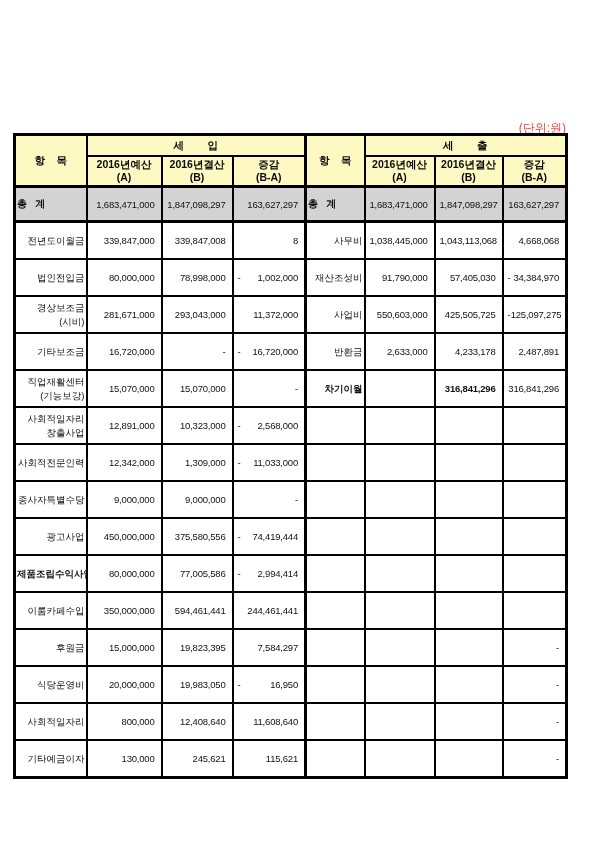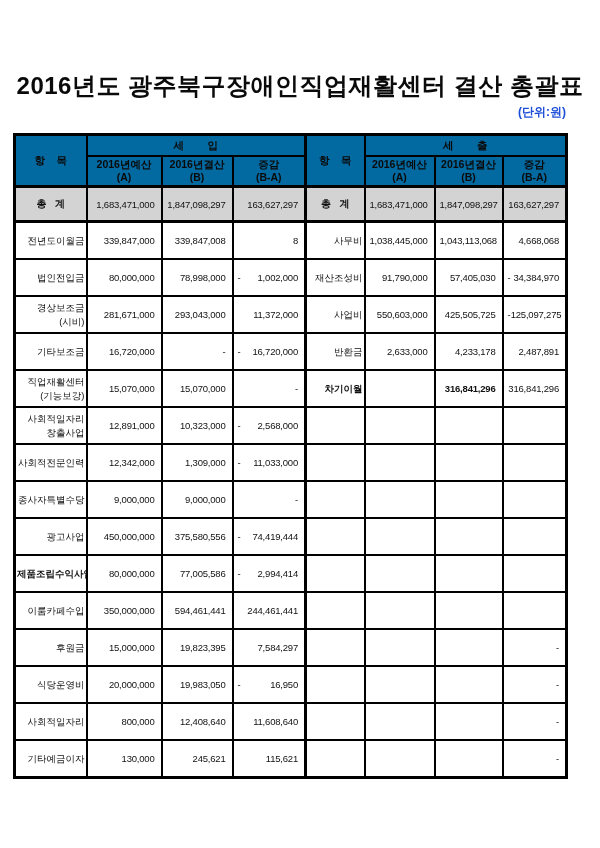--- a/index.html
+++ b/index.html
@@ -9,64 +9,63 @@
     color:#111;
   }
   .page { position:relative; width:600px; height:848px; overflow:hidden; }
 
   .doc-title {
     margin:0; padding-top:70px;
     text-align:center; font-size:24px; font-weight:bold;
     letter-spacing:0.5px; color:#0a0a0a;
   }
   .unit-note {
-    position:absolute; top:104px; right:34px;
-    font-size:12px; font-weight:bold; color:#1d4ed8;
+    position:absolute; top:120px; right:34px;
+    font-size:12px; font-weight:normal; color:#ef4444;
   }
 
   table.settle {
     position:absolute; left:13px; top:133px;
     width:552px; border-collapse:collapse; table-layout:fixed;
     border:3px solid #000;
   }
   .settle th, .settle td { border:2px solid #000; overflow:hidden; }
 
   thead th {
-    background:#0369a1; font-weight:bold; font-size:10.5px;
+    background:#fef9c3; font-weight:bold; font-size:10.5px;
     padding:1px 1px; line-height:1.25; color:#0a0a0a;
   }
   thead tr.sec-row th { height:17px; }
   thead tr.sub-row th { height:24px; white-space:pre-line; }
   thead { border-bottom:3px solid #000; }
 
   .spread { white-space:pre; }
 
   tr.total-row td { background:#d3d3d3; height:30px; border-bottom:3px solid #000; }
-  tr.total-row .label-cell { text-align:center; font-size:10px; font-weight:bold; }
+  tr.total-row .label-cell { font-size:10px; font-weight:bold; }
 
   tbody td { height:31px; font-size:9.5px; background:#fff; }
   td.item {
     text-align:right; white-space:pre-line; line-height:1.4;
     padding:2px 1px; word-break:keep-all;
   }
   td.num { padding:0 6px 0 4px; }
   td.num .cellflex {
     display:flex; justify-content:space-between; align-items:center; width:100%;
   }
   td.num .sign { flex:0 0 auto; }
   td.num .val { flex:0 0 auto; margin-left:auto; letter-spacing:-0.2px; }
   .bold { font-weight:bold; }
   .half-split { border-left-width:3px !important; }
 </style>
 </head>
 <body>
 
 <div class="page">
 
-  <h1 class="doc-title">2016년도 광주북구장애인직업재활센터 결산 총괄표</h1>
 
   <div class="unit-note">(단위:원)</div>
 
   <table class="settle">
     <colgroup>
       <col style="width:72px">
         <col style="width:75px">
         <col style="width:71px">
         <col style="width:73px">
       <col style="width:59px">

